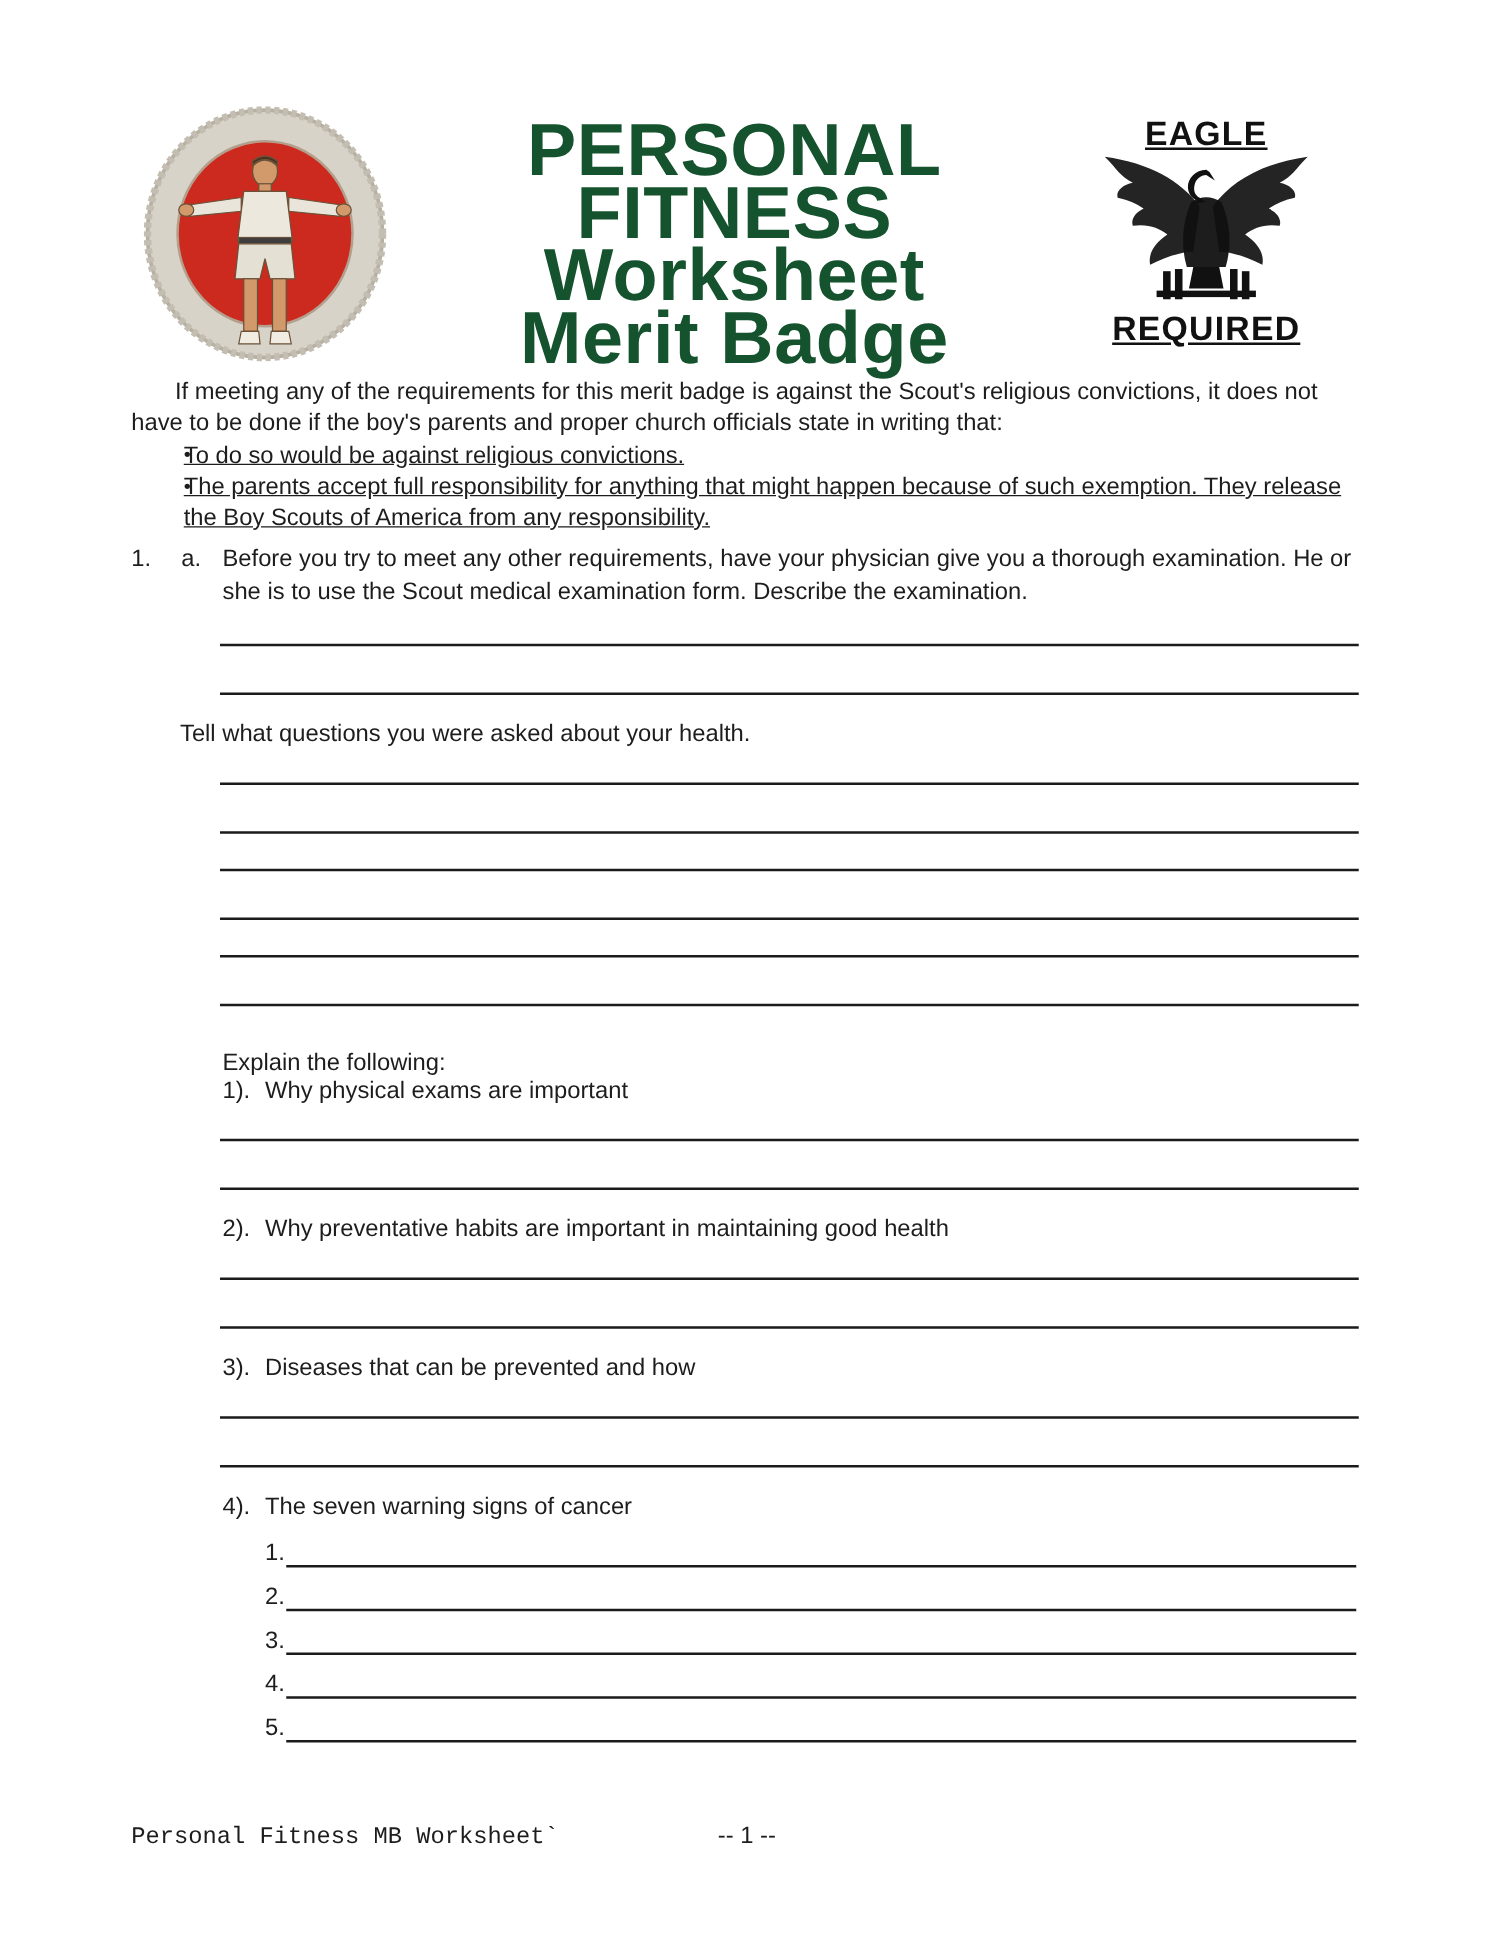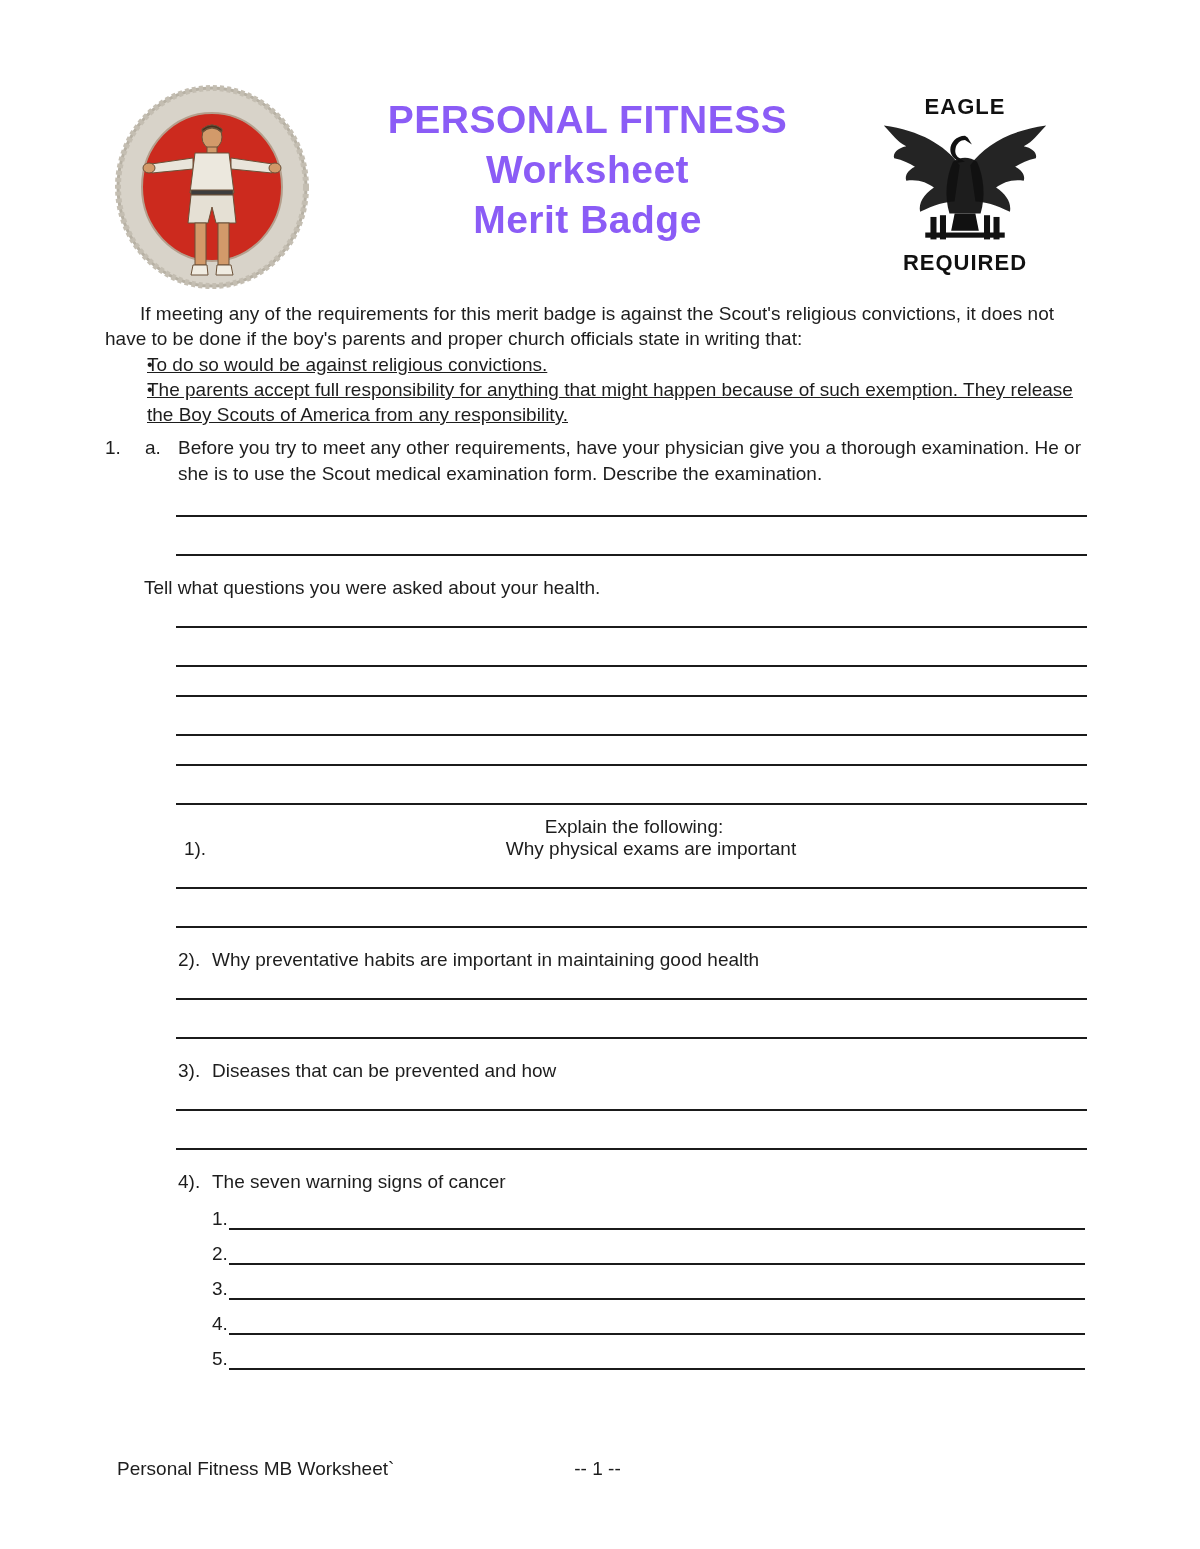--- a/index.html
+++ b/index.html
@@ -20,37 +20,38 @@
   .header {
     display: flex;
     margin: 85px 135px 0 115px;
     height: 208px;
   }
   .badge-wrap { width: 195px; height: 205px; flex: none; }
   .title-block {
     flex: 1;
     text-align: center;
     padding-top: 10px;
-    color: #8b5cf6;
+    color: #14532d;
     font-weight: bold;
-    font-size: 39px;
+    font-size: 59px;
     line-height: 50px;
     letter-spacing: 0.5px;
   }
   .eagle-wrap {
     width: 200px; flex: none;
     display: flex; flex-direction: column; align-items: center;
     padding-top: 10px;
     color: #111;
   }
   .eagle-caption {
-    font-size: 22px;
+    font-size: 27px;
     font-weight: 600;
     letter-spacing: 1px;
     line-height: 24px;
+    text-decoration: underline;
   }
 
   
   .intro {
     margin: 8px 110px 0 105px;
     line-height: 25px;
   }
   .intro-para { text-indent: 35px; }
   .intro-bullets { margin-top: 1px; }
   .bullet-row { display: flex; }
@@ -72,41 +73,41 @@
   }
   .blank.first { margin-top: 28px; }
   .blank.second { margin-top: 37px; }
 
   .q-label {
     margin-top: 22px;
     margin-left: 39px;
     line-height: 20px;
   }
 
-  .explain-group { margin-top: 12px; margin-left: 73px; line-height: 20px; text-align: center; }
+  .explain-group { margin-top: 36px; margin-left: 73px; line-height: 20px; }
   .explain-item { display: flex; margin-top: 22px; margin-left: 73px; line-height: 20px; }
   .explain-item.inside { margin-top: 2px; margin-left: 0; }
   .explain-num { width: 34px; flex: none; }
   .explain-text { flex: 1; }
 
   .cancer-list { margin-left: 107px; margin-right: 5px; }
   .cancer-row { display: flex; align-items: flex-end; height: 35px; }
   .cancer-row.first { height: 38px; }
   .cancer-num { flex: none; padding-right: 1px; line-height: 22px; }
   .cancer-line { flex: 1; border-bottom: 2px solid #1b1b1b; height: 100%; }
 
   
   .footer {
     position: absolute;
     top: 1458px;
     left: 105px;
     right: 110px;
     line-height: 22px;
   }
-  .footer-left { position: absolute; left: 12px; top: 0; }
+  .footer-left { position: absolute; left: 0; top: 0; font-family: Liberation Mono, monospace; }
   .footer-page { position: absolute; left: 50%; transform: translateX(-50%); top: 0; }
 </style>
 </head>
 <body>
 
 <div class="page">
 
   <div class="header">
 
     <div class="badge-wrap">

